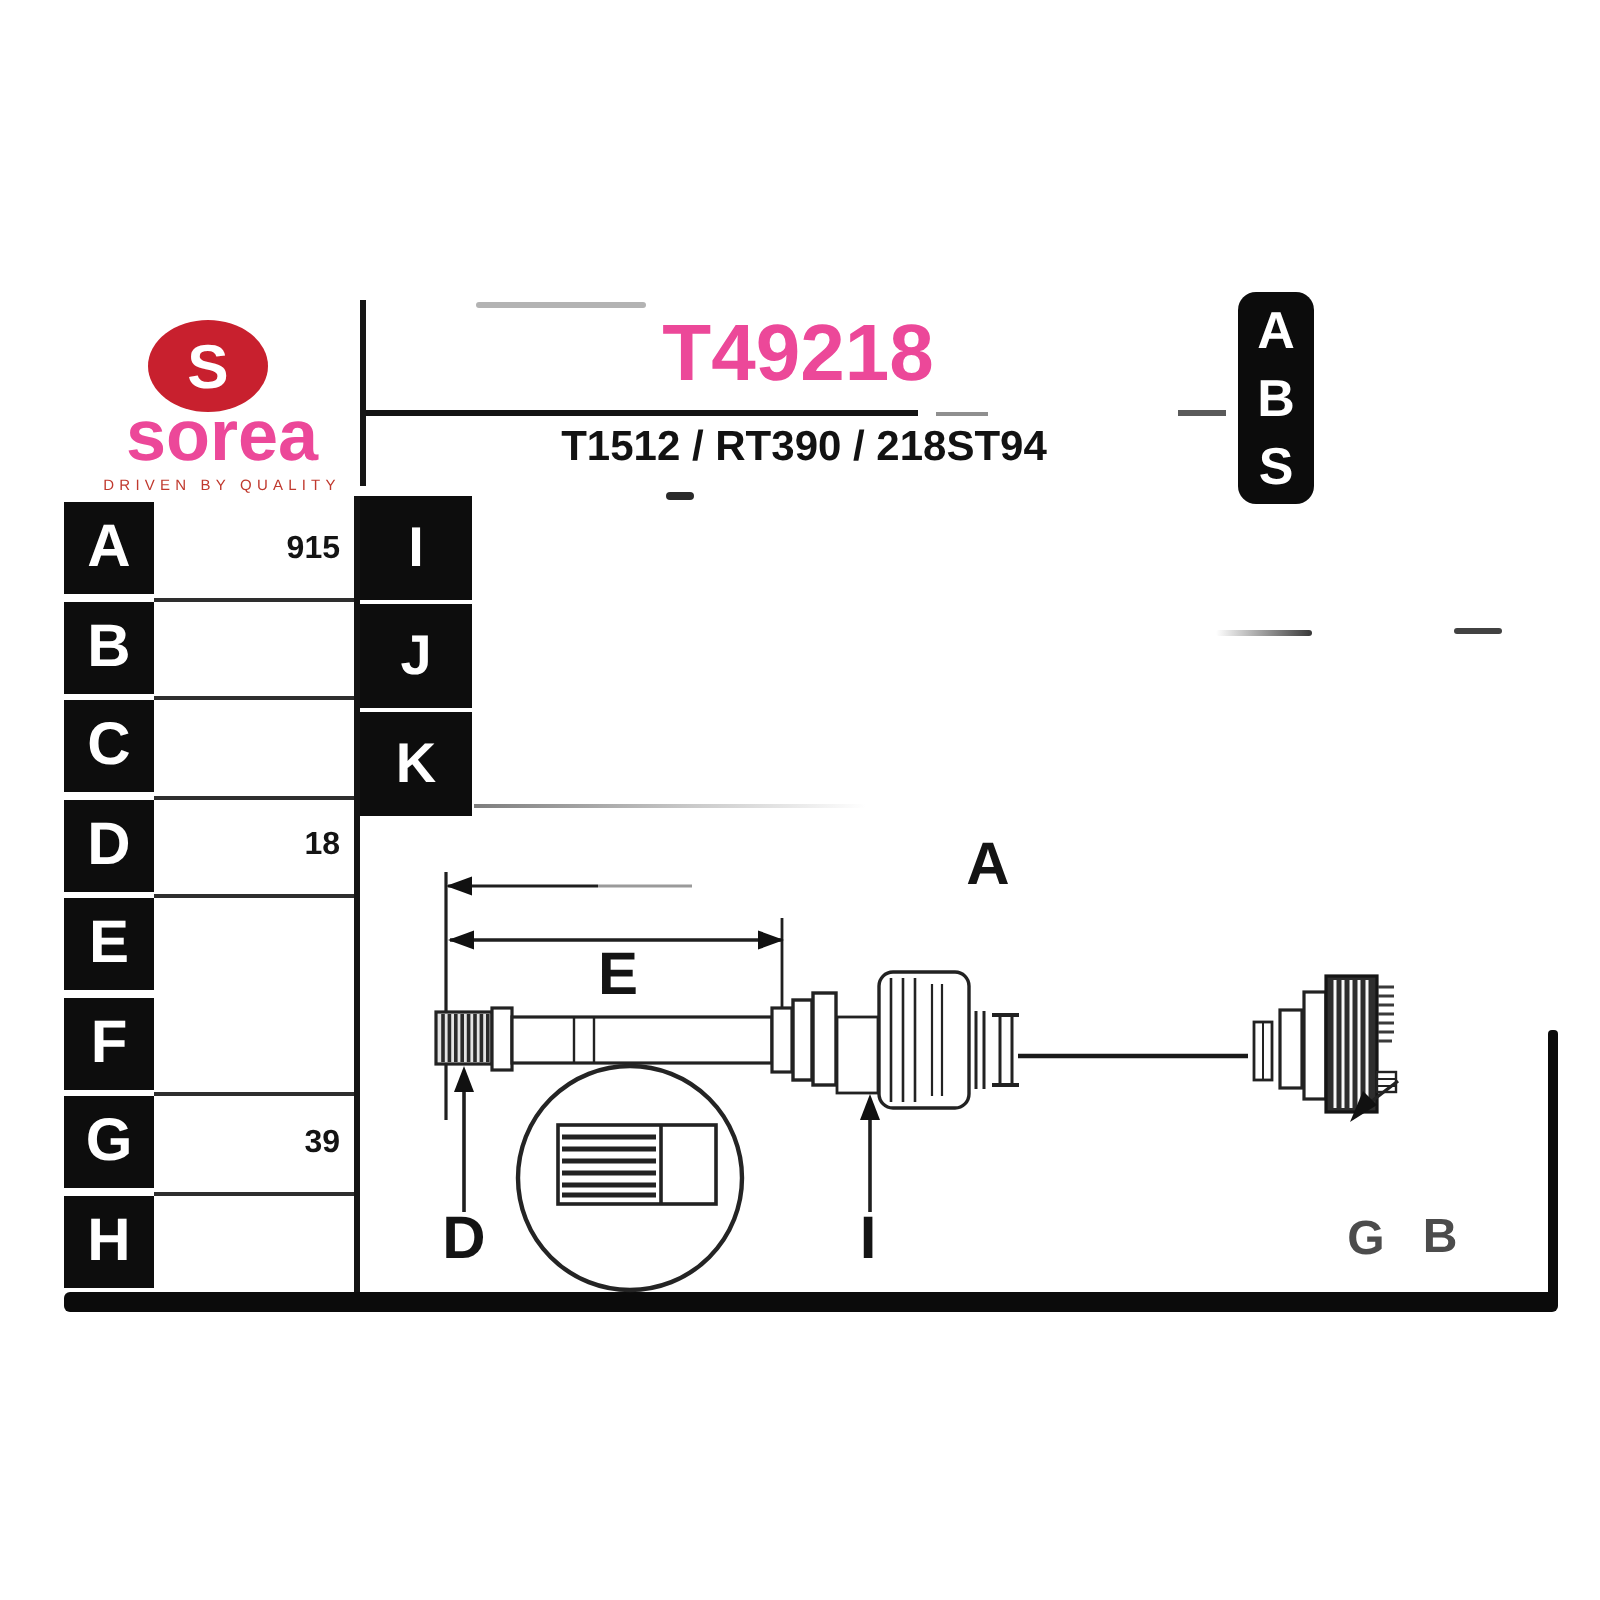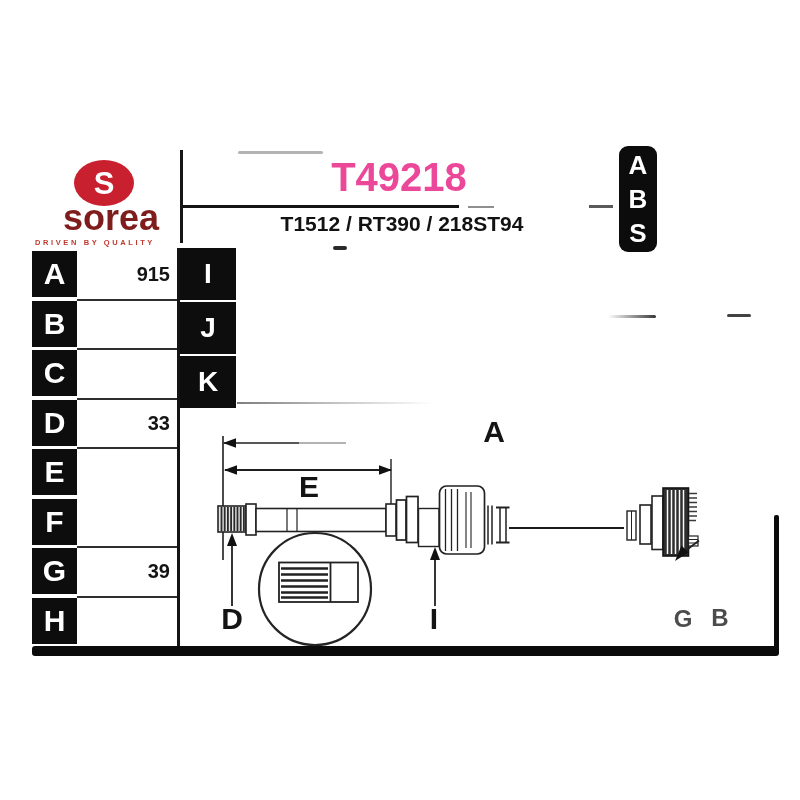--- a/index.html
+++ b/index.html
@@ -3,23 +3,23 @@
 <meta charset="utf-8">
 <style>
   html,body{margin:0;padding:0;background:#ffffff;}
   .page{position:relative;width:800px;height:800px;background:#ffffff;overflow:hidden;
         font-family:"Liberation Sans",sans-serif;color:#141414;}
 
   
   .logo-box{position:absolute;left:32px;top:150px;width:146px;height:100px;background:#fff;}
   .logo-oval{position:absolute;left:41px;top:9px;width:62px;height:48px;}
   .brand-name{position:absolute;left:13px;top:50px;width:132px;text-align:center;
-              font-size:36px;font-weight:bold;color:#7f1d1d;letter-spacing:0px;line-height:1;}
-  .brand-tagline{position:absolute;left:0;top:88px;width:126px;text-align:center;
-                 font-size:7.5px;font-weight:bold;color:#c0392e;letter-spacing:2.6px;}
+              font-size:36px;font-weight:bold;color:#ec4899;letter-spacing:0px;line-height:1;}
+  .brand-tagline{position:absolute;left:16px;top:88px;width:126px;text-align:center;
+                 font-size:7.5px;font-weight:normal;color:#c0392e;letter-spacing:2.6px;}
 
   .h-vline{position:absolute;left:180px;top:150px;width:3px;height:93px;background:#161616;}
   .part-number{position:absolute;left:185px;top:155px;width:428px;text-align:center;
                font-size:40px;font-weight:bold;color:#ec4899;}
   .h-line-main{position:absolute;left:183px;top:205px;width:276px;height:3px;background:#141414;}
   .h-line-f1{position:absolute;left:468px;top:206px;width:26px;height:2px;background:#8f8f8f;}
   .h-line-f2{position:absolute;left:589px;top:205px;width:24px;height:3px;background:#5a5a5a;}
   .reference{position:absolute;left:185px;top:212px;width:434px;text-align:center;
              font-size:21px;font-weight:bold;color:#121212;}
 
@@ -27,21 +27,21 @@
              border-radius:9px;display:flex;flex-direction:column;justify-content:space-between;
              padding:6px 0;box-sizing:border-box;}
   .abs-letter{color:#fff;font-size:26px;font-weight:bold;text-align:center;line-height:1;}
 
   
   .spec-rows{position:absolute;left:32px;top:251px;width:146px;}
   .spec-row{display:flex;height:49.5px;}
   .tile{width:45px;height:46px;background:#0d0d0d;color:#fff;font-weight:bold;font-size:30px;
         display:flex;align-items:center;justify-content:center;flex:none;}
   .cell{flex:1;display:flex;align-items:center;justify-content:flex-end;padding-right:8px;
-        font-weight:bold;font-size:20px;color:#141414;border-bottom:2px solid #2e2e2e;
+        font-weight:bold;font-size:16px;color:#141414;border-bottom:2px solid #2e2e2e;
         box-sizing:border-box;height:49.5px;}
   .spec-row:last-child .cell{border-bottom:none;}
 
   
   .v-divider{position:absolute;left:177px;top:248px;width:3px;height:400px;background:#141414;}
   .side-tabs{position:absolute;left:180px;top:248px;width:56px;height:160px;background:#0d0d0d;
              display:flex;flex-direction:column;}
   .side-tab{flex:1;display:flex;align-items:center;justify-content:center;color:#fff;
             font-size:28px;font-weight:bold;}
   .side-tab + .side-tab{border-top:2px solid #fff;}
@@ -95,21 +95,21 @@
     <div class="spec-row">
       <div class="tile">B</div>
       <div class="cell"></div>
     </div>
     <div class="spec-row">
       <div class="tile">C</div>
       <div class="cell"></div>
     </div>
     <div class="spec-row">
       <div class="tile">D</div>
-      <div class="cell">33</div>
+      <div class="cell">18</div>
     </div>
     <div class="spec-row">
       <div class="tile">E</div>
     </div>
     <div class="spec-row">
       <div class="tile">F</div>
       <div class="cell"></div>
     </div>
     <div class="spec-row">
       <div class="tile">G</div>

